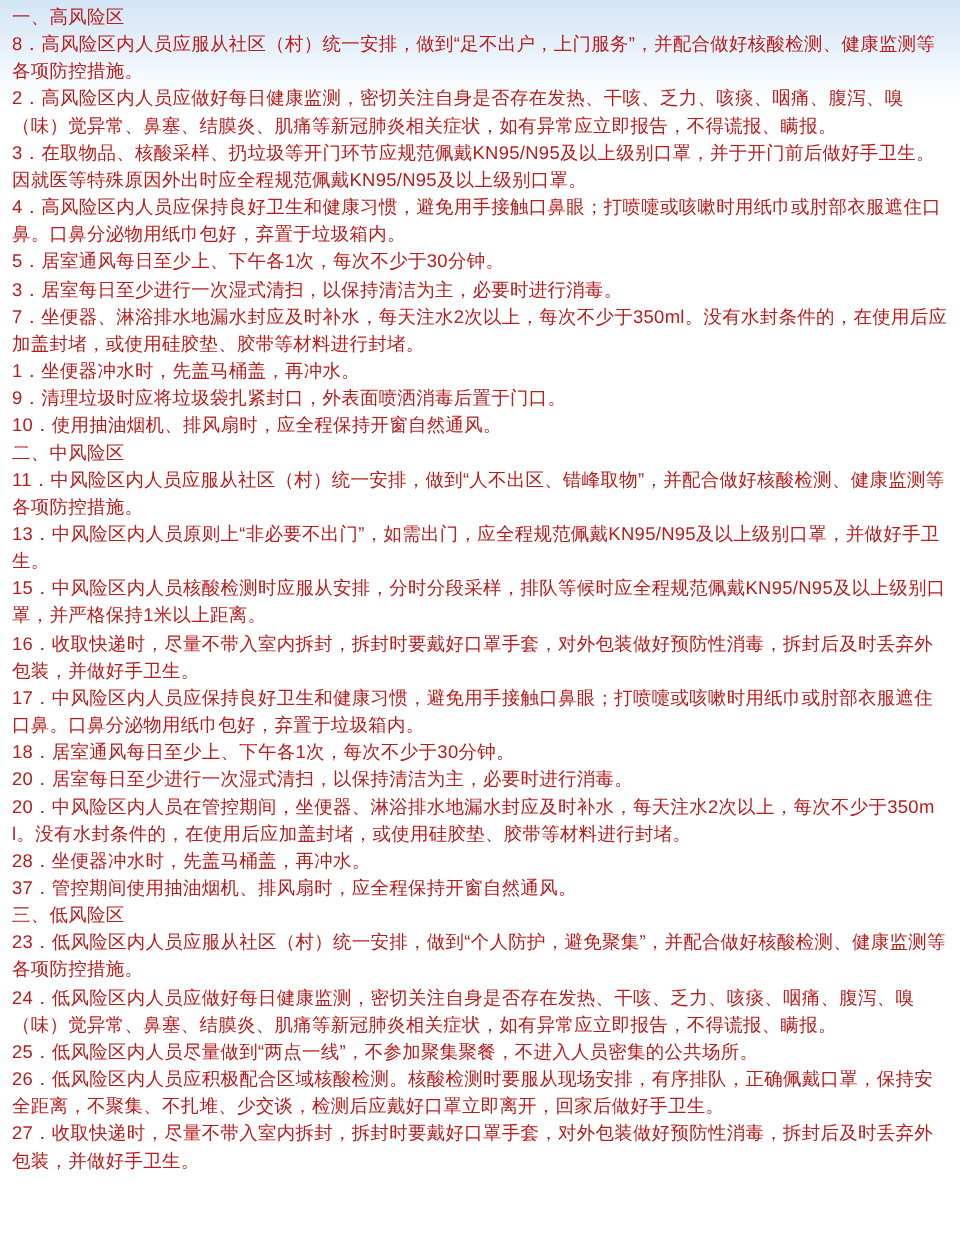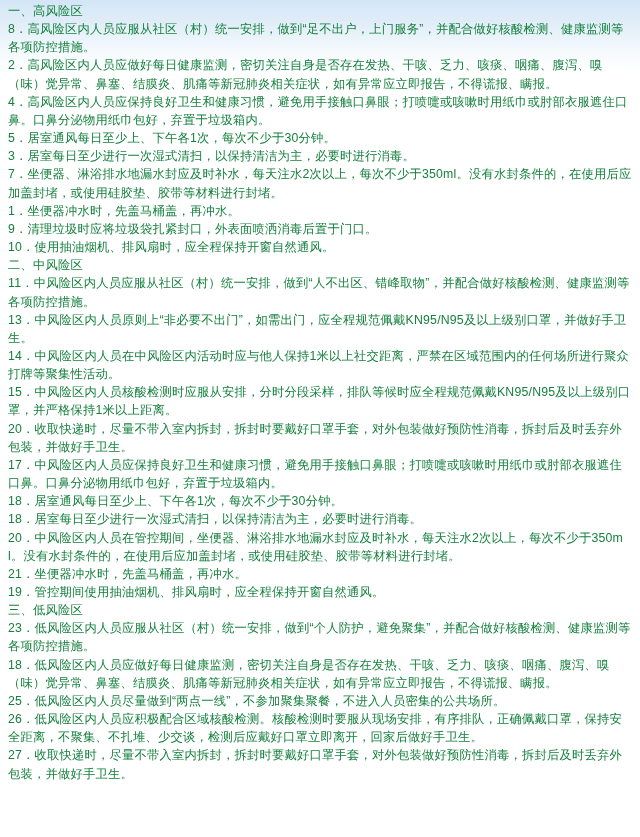--- a/index.html
+++ b/index.html
@@ -8,59 +8,59 @@
     height:837px;
     overflow:hidden;
     background:linear-gradient(180deg,#d3e6f6 0px,#e4eff9 28px,#f4f9fd 50px,#ffffff 72px);
     font-family:"Liberation Sans","DejaVu Sans",sans-serif;
   }
   .doc{
     box-sizing:border-box;
     width:640px;
     height:837px;
     padding:2px 7px 0 8px;
-    color:#15803d;
+    color:#b91c1c;
     font-size:12.3px;
     line-height:18.15px;
     letter-spacing:0.2px;
     text-align:left;
     word-break:break-all;
   }
   .line{
     margin:0;
     padding:0;
   }
 </style>
 </head>
 <body>
 
 <div class="doc">
   <div id="doc-body">
       <div class="line">一、高风险区</div>
       <div class="line">8．高风险区内人员应服从社区（村）统一安排，做到“足不出户，上门服务”，并配合做好核酸检测、健康监测等各项防控措施。</div>
       <div class="line">2．高风险区内人员应做好每日健康监测，密切关注自身是否存在发热、干咳、乏力、咳痰、咽痛、腹泻、嗅（味）觉异常、鼻塞、结膜炎、肌痛等新冠肺炎相关症状，如有异常应立即报告，不得谎报、瞒报。</div>
+      <div class="line">3．在取物品、核酸采样、扔垃圾等开门环节应规范佩戴KN95/N95及以上级别口罩，并于开门前后做好手卫生。因就医等特殊原因外出时应全程规范佩戴KN95/N95及以上级别口罩。</div>
       <div class="line">4．高风险区内人员应保持良好卫生和健康习惯，避免用手接触口鼻眼；打喷嚏或咳嗽时用纸巾或肘部衣服遮住口鼻。口鼻分泌物用纸巾包好，弃置于垃圾箱内。</div>
       <div class="line">5．居室通风每日至少上、下午各1次，每次不少于30分钟。</div>
       <div class="line">3．居室每日至少进行一次湿式清扫，以保持清洁为主，必要时进行消毒。</div>
       <div class="line">7．坐便器、淋浴排水地漏水封应及时补水，每天注水2次以上，每次不少于350ml。没有水封条件的，在使用后应加盖封堵，或使用硅胶垫、胶带等材料进行封堵。</div>
       <div class="line">1．坐便器冲水时，先盖马桶盖，再冲水。</div>
       <div class="line">9．清理垃圾时应将垃圾袋扎紧封口，外表面喷洒消毒后置于门口。</div>
       <div class="line">10．使用抽油烟机、排风扇时，应全程保持开窗自然通风。</div>
       <div class="line">二、中风险区</div>
       <div class="line">11．中风险区内人员应服从社区（村）统一安排，做到“人不出区、错峰取物”，并配合做好核酸检测、健康监测等各项防控措施。</div>
       <div class="line">13．中风险区内人员原则上“非必要不出门”，如需出门，应全程规范佩戴KN95/N95及以上级别口罩，并做好手卫生。</div>
-      <div class="line">14．中风险区内人员在中风险区内活动时应与他人保持1米以上社交距离，严禁在区域范围内的任何场所进行聚众打牌等聚集性活动。</div>
       <div class="line">15．中风险区内人员核酸检测时应服从安排，分时分段采样，排队等候时应全程规范佩戴KN95/N95及以上级别口罩，并严格保持1米以上距离。</div>
-      <div class="line">20．收取快递时，尽量不带入室内拆封，拆封时要戴好口罩手套，对外包装做好预防性消毒，拆封后及时丢弃外包装，并做好手卫生。</div>
+      <div class="line">16．收取快递时，尽量不带入室内拆封，拆封时要戴好口罩手套，对外包装做好预防性消毒，拆封后及时丢弃外包装，并做好手卫生。</div>
       <div class="line">17．中风险区内人员应保持良好卫生和健康习惯，避免用手接触口鼻眼；打喷嚏或咳嗽时用纸巾或肘部衣服遮住口鼻。口鼻分泌物用纸巾包好，弃置于垃圾箱内。</div>
       <div class="line">18．居室通风每日至少上、下午各1次，每次不少于30分钟。</div>
-      <div class="line">18．居室每日至少进行一次湿式清扫，以保持清洁为主，必要时进行消毒。</div>
+      <div class="line">20．居室每日至少进行一次湿式清扫，以保持清洁为主，必要时进行消毒。</div>
       <div class="line">20．中风险区内人员在管控期间，坐便器、淋浴排水地漏水封应及时补水，每天注水2次以上，每次不少于350ml。没有水封条件的，在使用后应加盖封堵，或使用硅胶垫、胶带等材料进行封堵。</div>
-      <div class="line">21．坐便器冲水时，先盖马桶盖，再冲水。</div>
-      <div class="line">19．管控期间使用抽油烟机、排风扇时，应全程保持开窗自然通风。</div>
+      <div class="line">28．坐便器冲水时，先盖马桶盖，再冲水。</div>
+      <div class="line">37．管控期间使用抽油烟机、排风扇时，应全程保持开窗自然通风。</div>
       <div class="line">三、低风险区</div>
       <div class="line">23．低风险区内人员应服从社区（村）统一安排，做到“个人防护，避免聚集”，并配合做好核酸检测、健康监测等各项防控措施。</div>
-      <div class="line">18．低风险区内人员应做好每日健康监测，密切关注自身是否存在发热、干咳、乏力、咳痰、咽痛、腹泻、嗅（味）觉异常、鼻塞、结膜炎、肌痛等新冠肺炎相关症状，如有异常应立即报告，不得谎报、瞒报。</div>
+      <div class="line">24．低风险区内人员应做好每日健康监测，密切关注自身是否存在发热、干咳、乏力、咳痰、咽痛、腹泻、嗅（味）觉异常、鼻塞、结膜炎、肌痛等新冠肺炎相关症状，如有异常应立即报告，不得谎报、瞒报。</div>
       <div class="line">25．低风险区内人员尽量做到“两点一线”，不参加聚集聚餐，不进入人员密集的公共场所。</div>
       <div class="line">26．低风险区内人员应积极配合区域核酸检测。核酸检测时要服从现场安排，有序排队，正确佩戴口罩，保持安全距离，不聚集、不扎堆、少交谈，检测后应戴好口罩立即离开，回家后做好手卫生。</div>
       <div class="line">27．收取快递时，尽量不带入室内拆封，拆封时要戴好口罩手套，对外包装做好预防性消毒，拆封后及时丢弃外包装，并做好手卫生。</div>
     </div>
 </div>
 
 </body></html>

